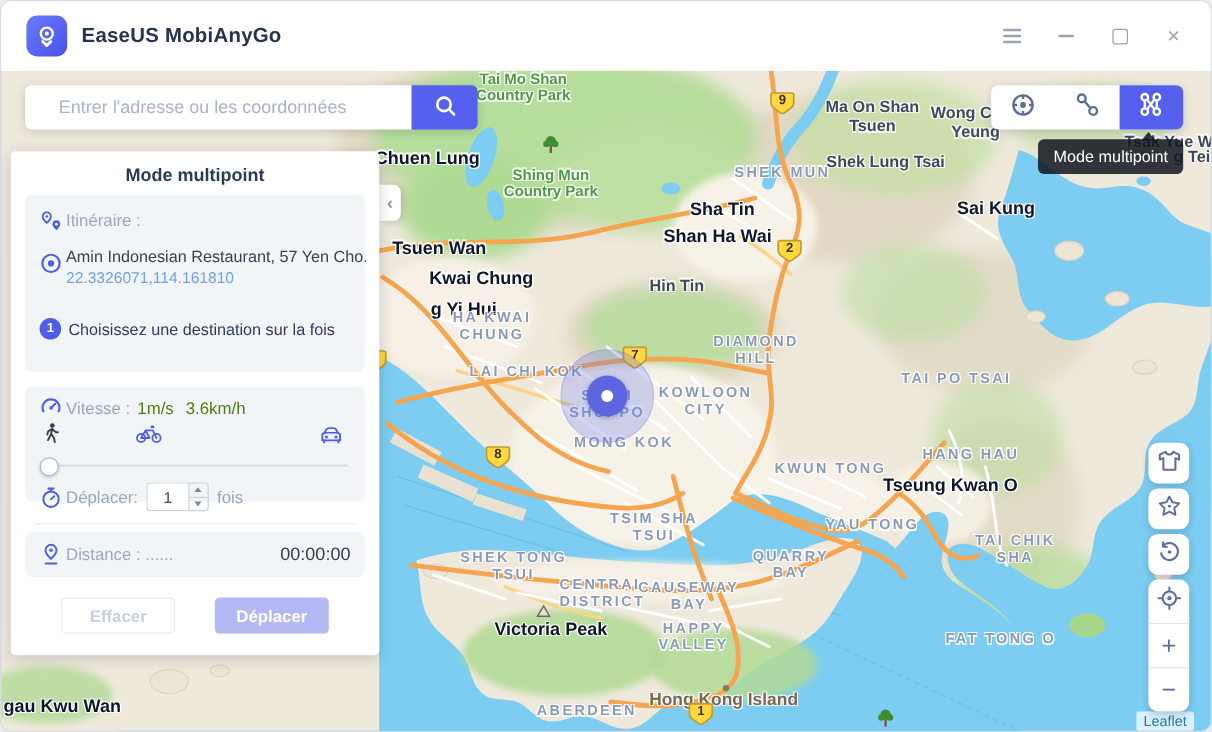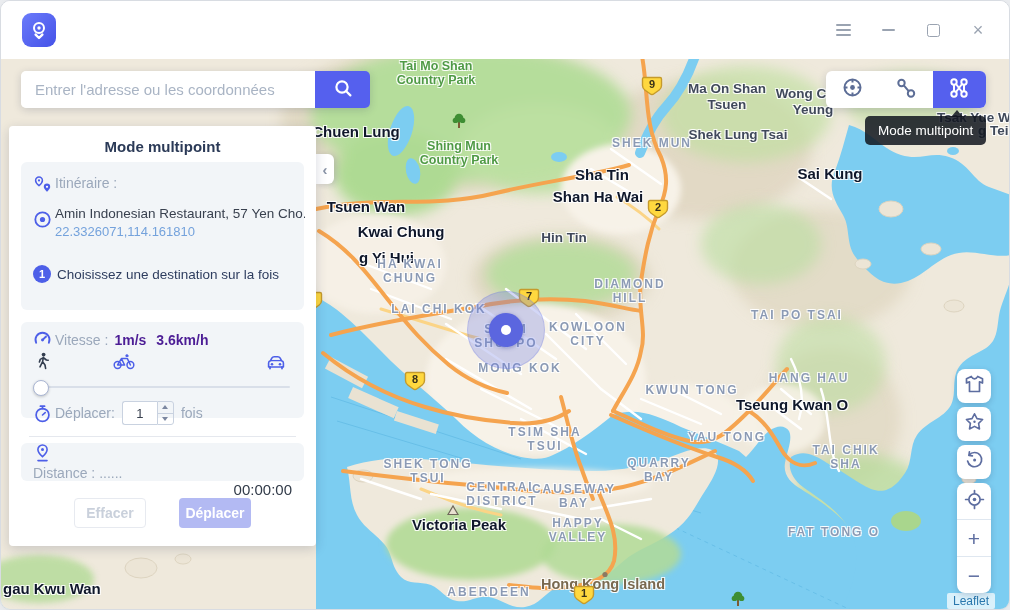--- a/index.html
+++ b/index.html
@@ -34,21 +34,21 @@
   .shield span{position:absolute;left:0;top:1.5px;width:100%;text-align:center;font-size:11px;font-weight:700;color:#3a321a;}
   .poi{position:absolute;pointer-events:none;transform:translate(-50%,-50%);}
   
   .marker-outer{position:absolute;width:76px;height:76px;border-radius:50%;background:rgba(110,123,228,.30);
     border:1px solid rgba(110,123,228,.25);transform:translate(-50%,-50%);z-index:4;}
   .marker-inner{position:absolute;left:50%;top:50%;width:34px;height:34px;border-radius:50%;background:#5b66df;
     transform:translate(-50%,-50%);box-shadow:0 1px 4px rgba(40,50,140,.4);}
   .marker-dot{position:absolute;left:50%;top:50%;width:10px;height:10px;border-radius:50%;background:#fff;transform:translate(-50%,-50%);}
   
   .searchbar{position:absolute;left:20px;top:12px;display:flex;z-index:10;box-shadow:0 2px 8px rgba(30,40,80,.18);border-radius:5px;}
-  .searchbar input{width:266px;height:37px;border:none;outline:none;padding:0 14px;font-size:15px;color:#3a4454;
+  .searchbar input{width:266px;height:37px;border:none;outline:none;padding:0 28px;font-size:15px;color:#3a4454;
     border-radius:5px 0 0 5px;font-family:"Liberation Sans",sans-serif;}
   .searchbar input::placeholder{color:#a9b4c4;}
   .search-btn{width:55px;height:37px;border:none;background:#5560ee;border-radius:0 5px 5px 0;display:flex;align-items:center;justify-content:center;cursor:pointer;}
   
   .modebar{position:absolute;left:825px;top:12px;width:160px;height:37px;background:#fff;border-radius:6px;display:flex;
     z-index:10;box-shadow:0 2px 8px rgba(30,40,80,.18);}
   .modebtn{flex:1;display:flex;align-items:center;justify-content:center;cursor:pointer;}
   .modebtn.active{background:#5560ee;border-radius:0 6px 6px 0;}
   .tooltip{position:absolute;left:864px;top:57px;background:rgba(17,21,30,.85);color:#fff;font-size:13.5px;
     padding:7px 13px;border-radius:5px;z-index:11;white-space:nowrap;}
@@ -64,43 +64,43 @@
   .picon{flex:0 0 22px;display:flex;justify-content:flex-start;}
   .lbl-gray{color:#9ba8bb;font-size:14px;}
   .dest-name{color:#39414f;font-size:13.5px;font-weight:500;white-space:nowrap;overflow:hidden;max-width:250px;}
   .dest-coords{color:#74a2dc;font-size:13px;margin-top:3px;}
   .step-row{margin-top:26px;align-items:center;}
   .badge1{width:18px;height:18px;border-radius:50%;background:#4d5fe8;color:#fff;font-size:11px;font-weight:700;
     display:flex;align-items:center;justify-content:center;}
   .step-text{margin-left:6px;color:#2e3d5f;font-size:13.5px;font-weight:500;}
   .pb2{margin-top:12px;height:96px;padding:8px 12px 0;}
   .speed-row{align-items:center;}
-  .speed-val{color:#4c1d95;font-size:14px;font-weight:700;}
+  .speed-val{color:#4d7c0f;font-size:14px;font-weight:400;}
   .speed-val .sep{display:inline-block;width:10px;}
   .transport-row{display:flex;align-items:center;margin-top:3px;padding:0 2px;}
   .transport-row .mid{margin-left:62px;}
   .transport-row .end{margin-left:auto;margin-right:4px;}
   .slider{position:relative;height:14px;margin-top:6px;}
   .slider .track{position:absolute;left:2px;right:2px;top:6px;height:2px;background:#d9dfe9;border-radius:1px;}
   .slider .thumb{position:absolute;left:0;top:0;width:14px;height:14px;border-radius:50%;background:#fff;
     border:1.5px solid #aab6d4;box-shadow:0 1px 3px rgba(0,0,0,.2);cursor:pointer;}
   .move-row{align-items:center;margin-top:7px;}
   .count-box{display:flex;align-items:stretch;margin:0 7px;}
   .count-input{width:34px;height:22px;border:1px solid #c9d2e0;border-right:none;border-radius:3px 0 0 3px;
     text-align:center;font-size:13px;color:#39414f;outline:none;font-family:"Liberation Sans",sans-serif;padding:0;}
   .spin{width:15px;border:1px solid #c9d2e0;border-radius:0 3px 3px 0;display:flex;flex-direction:column;}
   .spin i{flex:1;display:flex;align-items:center;justify-content:center;cursor:pointer;}
   .spin i:first-child{border-bottom:1px solid #c9d2e0;}
   .tri-up{width:0;height:0;border-left:3.5px solid transparent;border-right:3.5px solid transparent;border-bottom:4.5px solid #7b87a0;}
   .tri-dn{width:0;height:0;border-left:3.5px solid transparent;border-right:3.5px solid transparent;border-top:4.5px solid #7b87a0;}
   .pdivider{height:1px;background:#e5e8ee;margin:18px 8px 0;}
-  .pb3{margin-top:6px;height:38px;padding:0 12px;display:flex;align-items:flex-start;flex-direction:column;}
+  .pb3{margin-top:6px;height:38px;padding:0 12px;display:flex;align-items:center;}
   .timer{margin-left:auto;color:#323b49;font-size:15px;font-weight:500;}
   .btn-row{display:flex;justify-content:center;gap:33px;margin-top:17px;}
-  .btn{width:72px;height:30px;border-radius:4px;font-size:14px;font-weight:700;display:flex;align-items:center;
+  .btn{width:95px;height:30px;border-radius:4px;font-size:14px;font-weight:700;display:flex;align-items:center;
     justify-content:center;cursor:pointer;box-sizing:border-box;font-family:"Liberation Sans",sans-serif;}
   .btn-clear{background:#fff;border:1px solid #e7eaf0;color:#c9d0db;}
   .btn-move{background:#b3baf3;border:none;color:#fff;}
   
   .collapse-tab{position:absolute;left:315px;top:95px;width:18px;height:30px;background:#fff;border-radius:0 6px 6px 0;
     box-shadow:2px 1px 6px rgba(30,40,80,.18);display:flex;align-items:center;justify-content:center;z-index:8;
     color:#8b95a8;font-size:15px;font-weight:700;cursor:pointer;}
   
   .mapctl{position:absolute;width:34px;height:34px;left:956px;background:#fff;border-radius:8px;z-index:8;
     box-shadow:0 2px 6px rgba(30,40,80,.2);display:flex;align-items:center;justify-content:center;cursor:pointer;}
@@ -119,20 +119,21 @@
 <div class="window">
 
   <div class="titlebar">
     <div class="logo">
       <svg width="24" height="24" viewBox="0 0 24 24">
         <circle cx="12" cy="10" r="5" fill="none" stroke="#fff" stroke-width="2"></circle>
         <circle cx="12" cy="10" r="1.7" fill="#fff"></circle>
         <path d="M8.6,16.6 L12,20 L15.4,16.6" fill="none" stroke="#fff" stroke-width="2.4" stroke-linecap="round" stroke-linejoin="round"></path>
       </svg>
     </div>
+    <div class="app-title">EaseUS MobiAnyGo</div>
     <div class="winctrls">
       <div class="wbtn">
           <span class="ic-menu">
             <i></i>
             <i></i>
             <i></i>
           </span>
         </div>
       <div class="wbtn">
           <span class="ic-min"></span>

